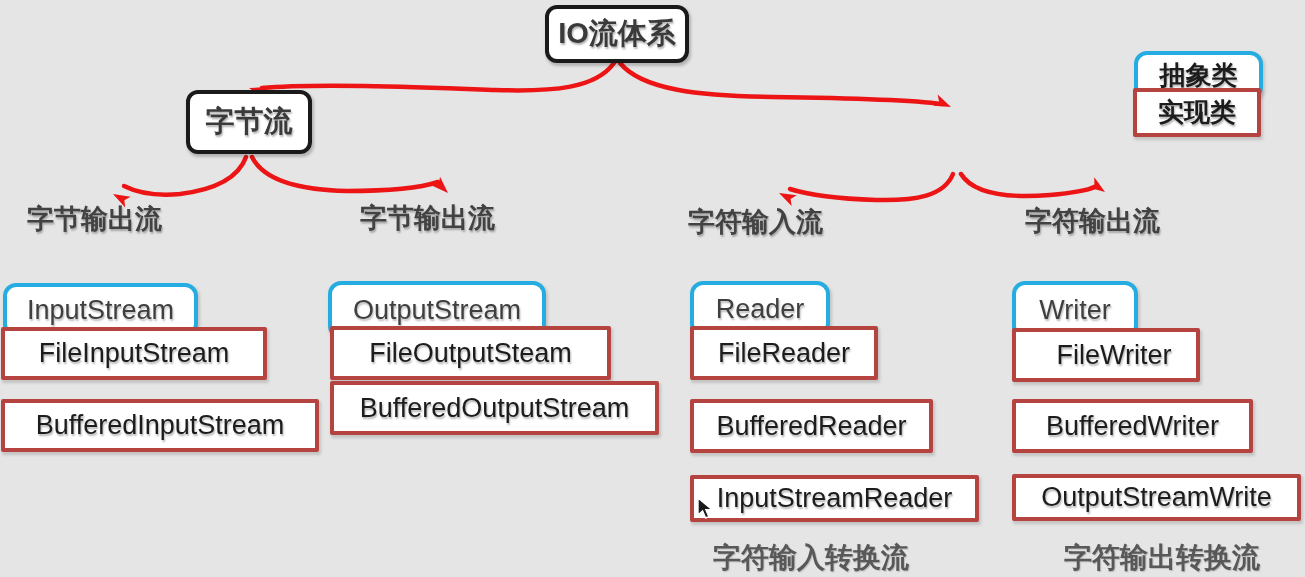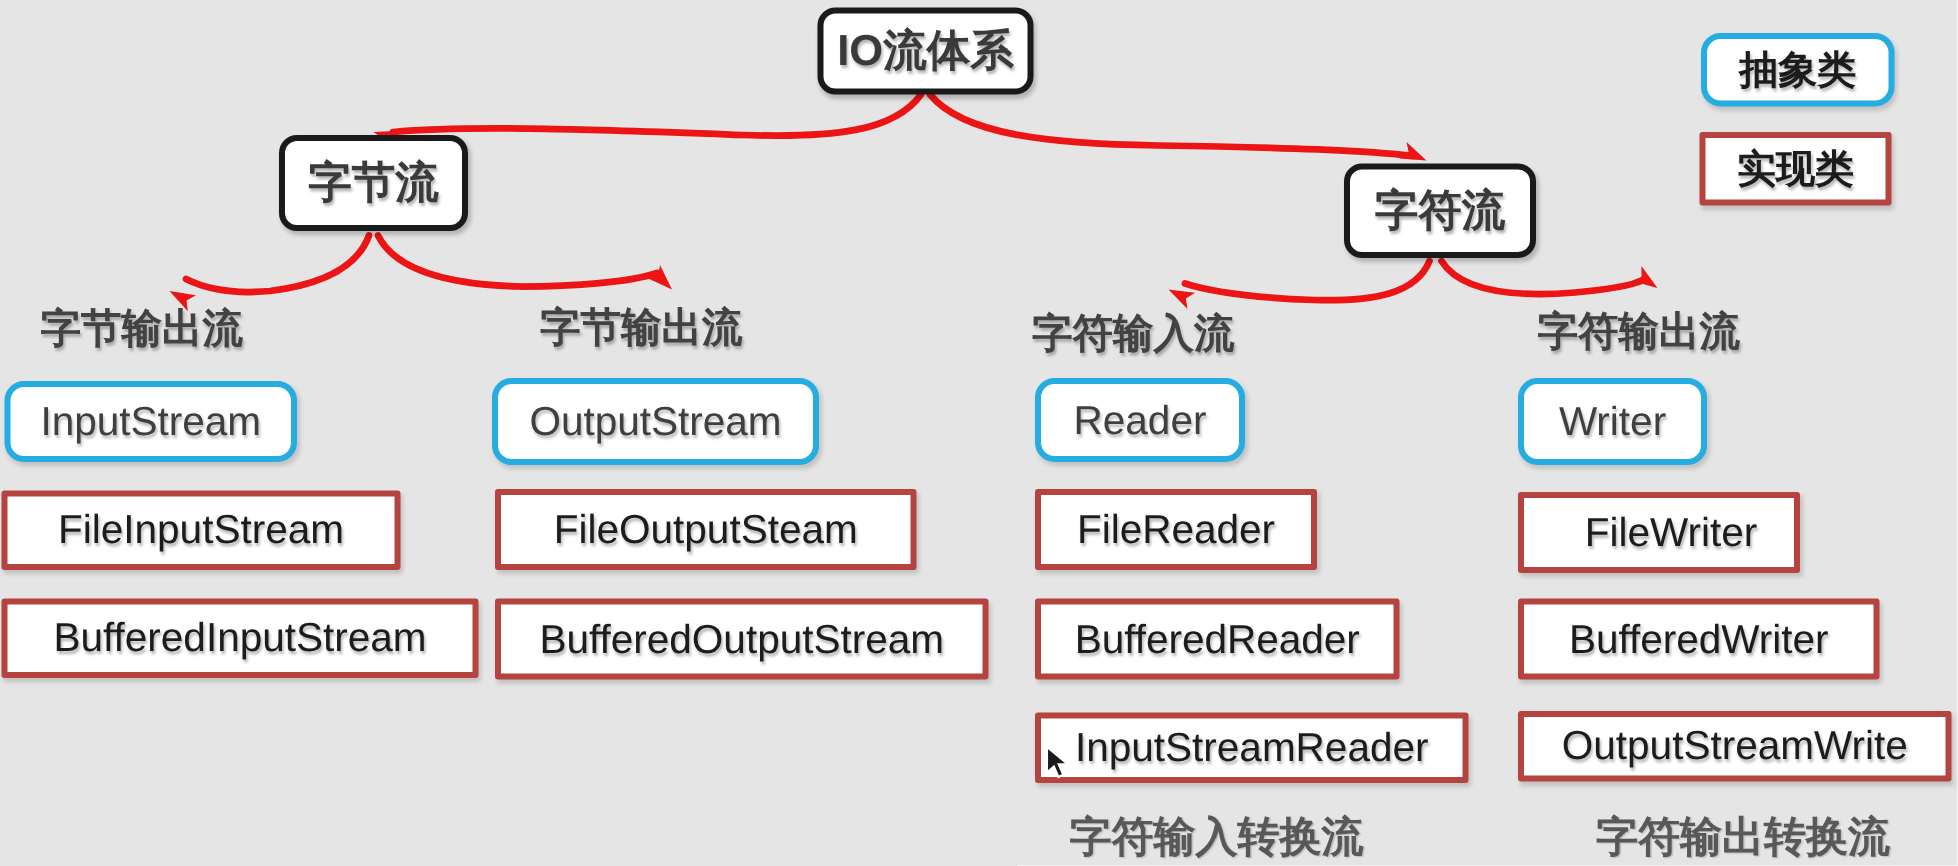--- a/index.html
+++ b/index.html
@@ -17,20 +17,21 @@
     border:4px solid #1a1a1a;border-radius:12px;
     font-size:29px;font-weight:600;color:#3a3a3a;
     text-shadow:1px 2px 2px rgba(0,0,0,0.30);
     box-shadow:1.5px 2.5px 3px rgba(0,0,0,0.22);
   }
   .node-blue{
     border:4px solid #25ade2;border-radius:13px;
     font-size:27px;color:#3f3f3f;
     text-shadow:1px 2px 2px rgba(0,0,0,0.28);
     box-shadow:1.5px 2.5px 3px rgba(0,0,0,0.15);
+    margin-top:29px;
   }
   .node-red{
     border:4px solid #b5433f;border-radius:2px;
     font-size:27px;color:#1c1c1c;
     text-shadow:1px 2px 2px rgba(0,0,0,0.30);
     box-shadow:1.5px 2.5px 3px rgba(0,0,0,0.15);
   }
   .legend-box{font-weight:700;font-size:26px;color:#1c1c1c;}
   .heading{
     position:absolute;font-size:27px;font-weight:700;color:#424242;
@@ -66,23 +67,20 @@
   </svg>
 
   <div class="box node-black" style="left:545px;top:5px;width:144px;height:58px;">
     <span>IO流体系</span>
   </div>
 
   <div class="box node-black" style="left:186px;top:90px;width:126px;height:64px;">
     <span>字节流</span>
   </div>
 
-  <div class="box node-black" style="left:896px;top:109px;width:128px;height:63px;">
-    <span>字符流</span>
-  </div>
 
   <div class="box node-blue legend-box" style="left:1134px;top:22px;width:129px;height:49px;">
     <span>抽象类</span>
   </div>
   <div class="box node-red legend-box" style="left:1133px;top:88px;width:128px;height:49px;">
     <span>实现类</span>
   </div>
 
   <div class="heading" style="left:27px;top:201px;">字节输出流</div>
   <div class="heading" style="left:360px;top:200px;">字节输出流</div>
@@ -98,21 +96,21 @@
   <div class="box node-red" style="left:1px;top:399px;width:318px;height:53px;">
     <span>BufferedInputStream</span>
   </div>
 
   <div class="box node-blue" style="left:328px;top:252px;width:218px;height:58px;">
     <span>OutputStream</span>
   </div>
   <div class="box node-red" style="left:330px;top:326px;width:281px;height:54px;">
     <span>FileOutputSteam</span>
   </div>
-  <div class="box node-red" style="left:330px;top:399px;width:329px;height:54px;">
+  <div class="box node-red" style="left:330px;top:381px;width:329px;height:54px;">
     <span>BufferedOutputStream</span>
   </div>
 
   <div class="box node-blue" style="left:690px;top:252px;width:140px;height:56px;">
     <span>Reader</span>
   </div>
   <div class="box node-red" style="left:690px;top:326px;width:188px;height:54px;">
     <span>FileReader</span>
   </div>
   <div class="box node-red" style="left:690px;top:399px;width:243px;height:54px;">

